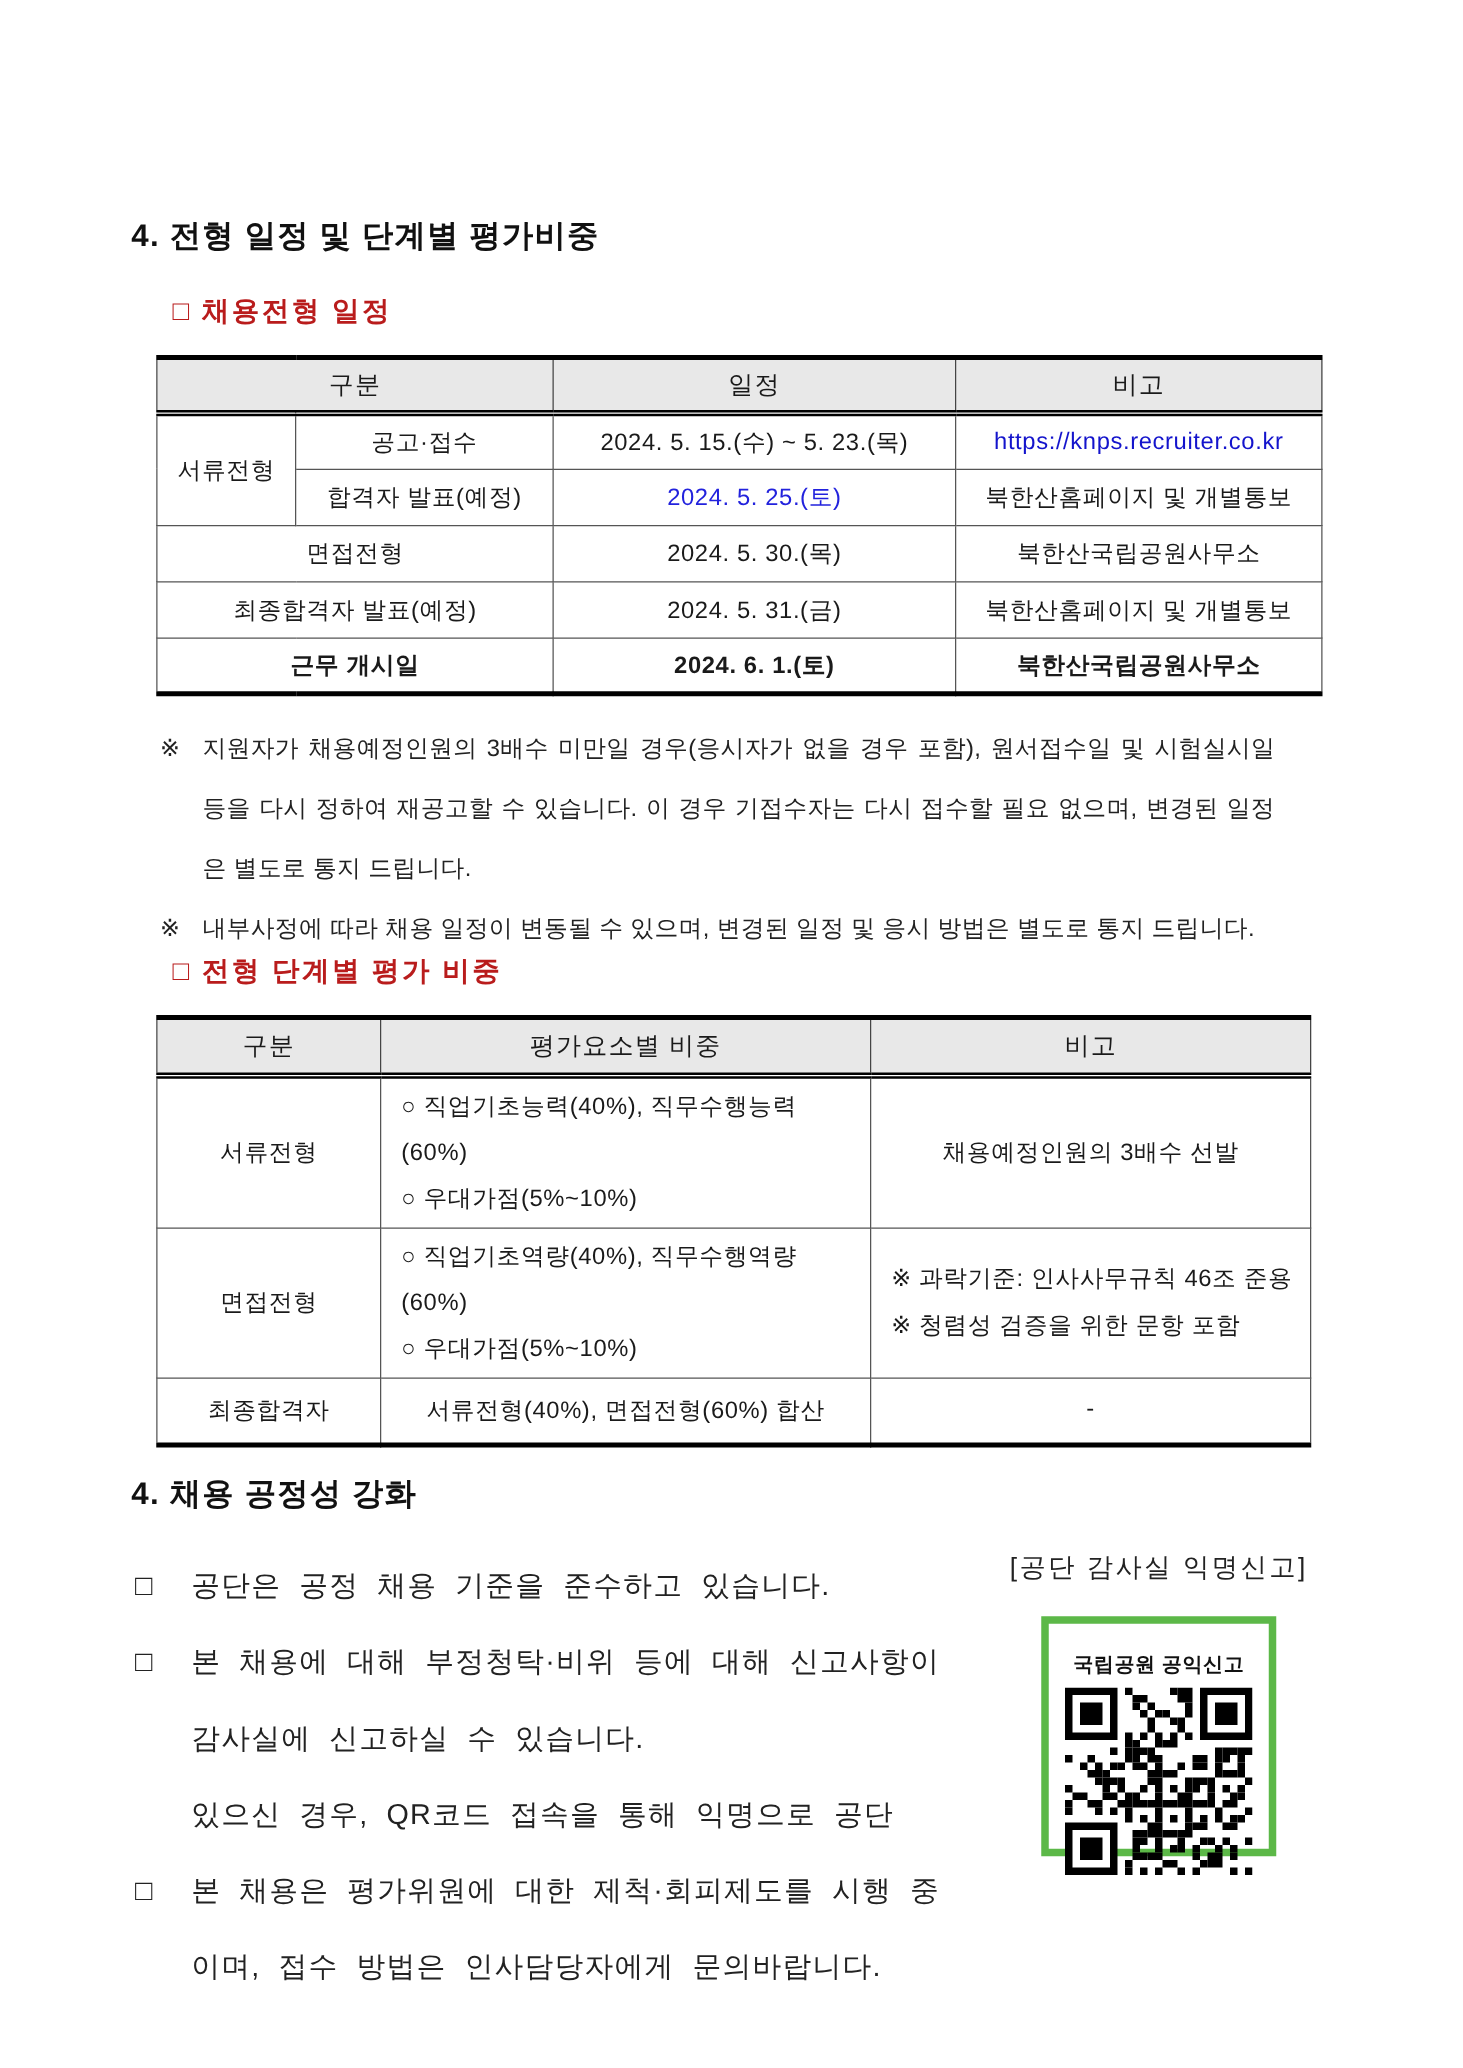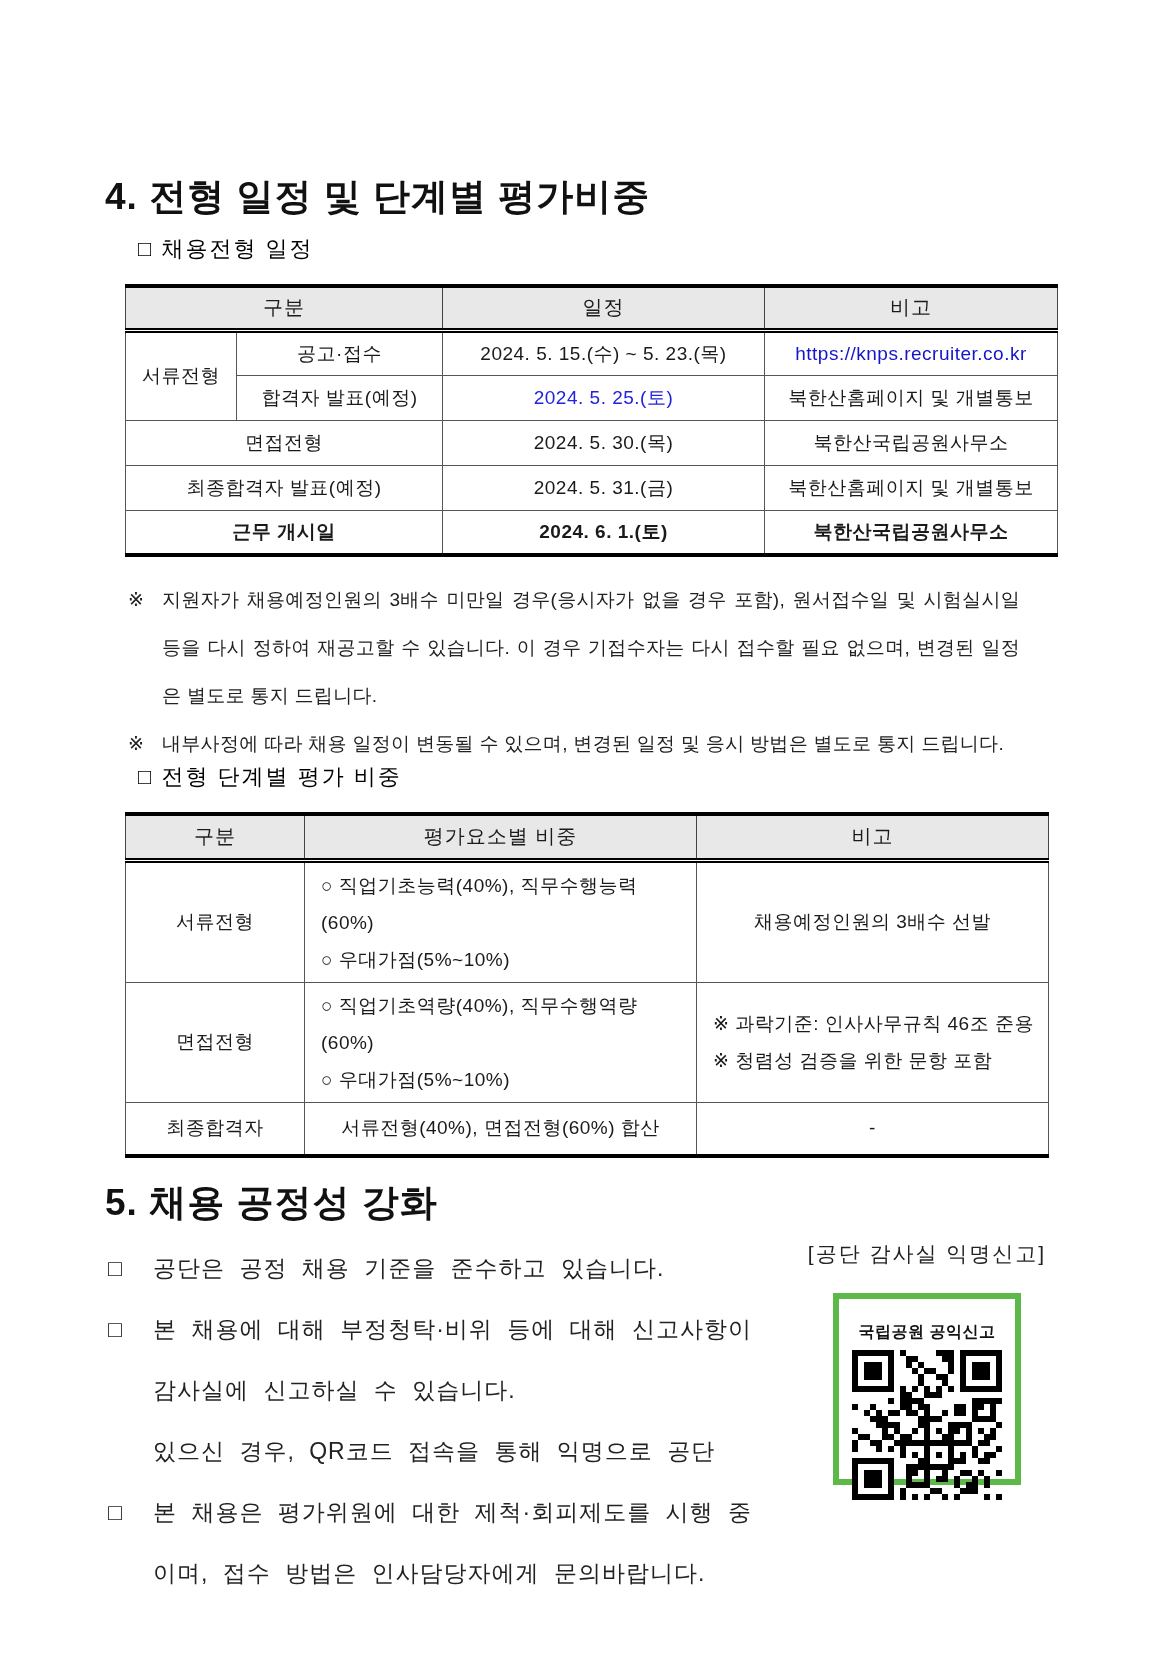--- a/index.html
+++ b/index.html
@@ -5,22 +5,22 @@
   * { margin:0; padding:0; box-sizing:border-box; }
   html,body { background:#ffffff; }
   body {
     width:1170px; height:1654px; position:relative;
     font-family:"Liberation Sans","DejaVu Sans",sans-serif;
     color:#1a1a1a;
   }
   .abs { position:absolute; }
 
   
-  .h-main { font-size:37px; font-weight:800; letter-spacing:1px; color:#111; }
-  .h-sub  { font-size:22px; font-weight:400; letter-spacing:2px; color:#000000; }
+  .h-main { font-size:25px; font-weight:800; letter-spacing:1px; color:#111; }
+  .h-sub  { font-size:22px; font-weight:700; letter-spacing:2px; color:#b91c1c; }
 
   
   table { border-collapse:collapse; table-layout:fixed;border-radius:28px; }
   .doc-table {
     border-top:4px solid #000; border-bottom:4px solid #000;
     border-left:1px solid #444; border-right:1px solid #444;
   }
   .doc-table th {
     background:#e8e8e8; font-weight:400; font-size:20px; letter-spacing:1px;
     border-bottom:5px double #000; border-left:1px solid #444; border-right:1px solid #444;
@@ -155,21 +155,21 @@
       </td>
     </tr>
     <tr style="height:54px;">
       <td>최종합격자</td>
       <td>서류전형(40%), 면접전형(60%) 합산</td>
       <td>-</td>
     </tr>
   </tbody>
 </table>
 
-<div class="abs h-main" style="left:105px; top:1178px;">5. 채용 공정성 강화</div>
+<div class="abs h-main" style="left:105px; top:1178px;">4. 채용 공정성 강화</div>
 
 <div class="abs" style="left:108px; top:1238px; width:640px;">
   <div class="s5-line">
     <span class="bullet">□</span>
     <span class="txt">공단은 공정 채용 기준을 준수하고 있습니다.</span>
   </div>
   <div class="s5-line">
     <span class="bullet">□</span>
     <span class="txt">본 채용에 대해 부정청탁·비위 등에 대해 신고사항이</span>
   </div>

